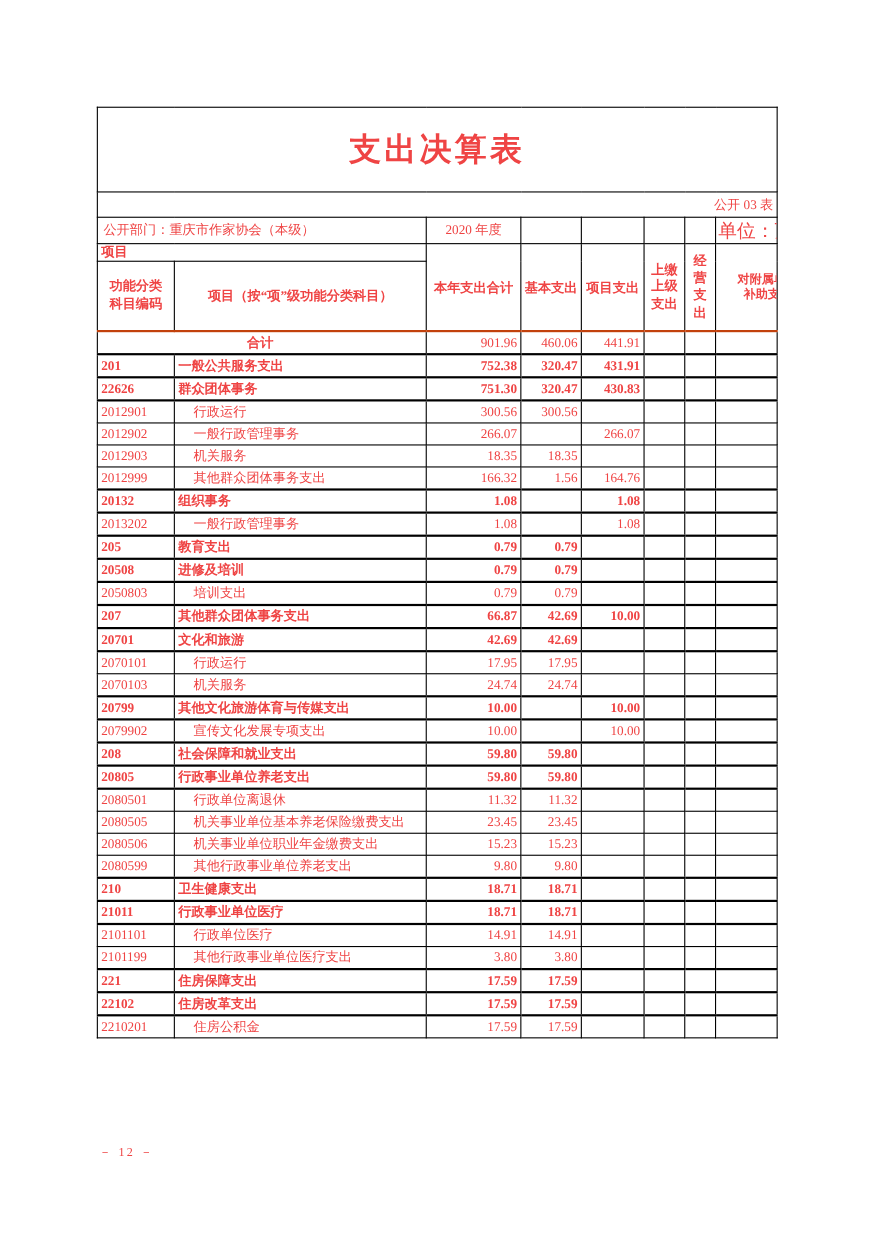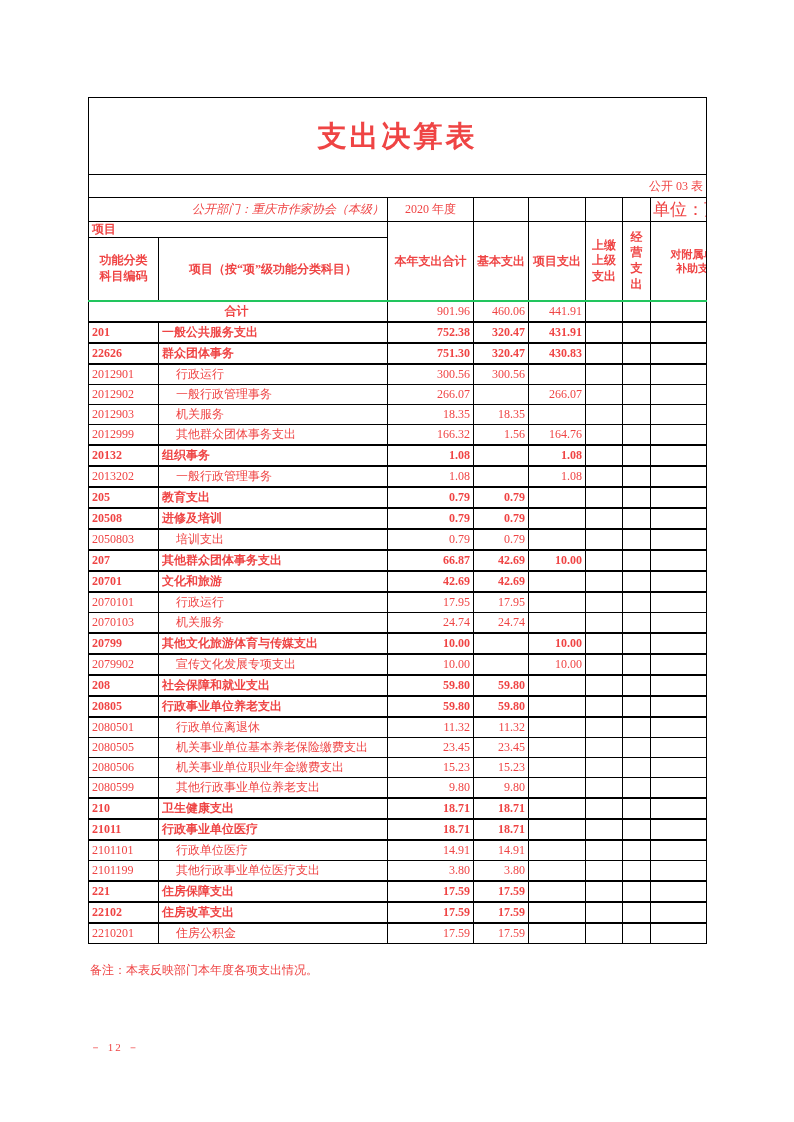--- a/index.html
+++ b/index.html
@@ -25,38 +25,38 @@
     overflow:hidden;
     vertical-align:middle;
   }
   .title-row td{height:76px;text-align:center;}
   .doc-title{
     font-family:"Liberation Sans","DejaVu Sans",sans-serif;
     font-weight:bold;font-size:29px;letter-spacing:3px;
   }
   .codeline-row td{height:22px;text-align:right;font-size:12px;padding-right:5px;}
   .meta-row td{height:23px;font-size:12px;white-space:nowrap;}
-  .meta-row .dept{text-align:right;padding-left:5px;font-style:italic;}
+  .meta-row .dept{text-align:left;padding-left:5px;}
   .meta-row .year{text-align:center;}
   .meta-row .unit{text-align:left;padding-left:2px;font-size:17px;}
   .hdr td{font-weight:bold;text-align:center;font-size:12px;}
   .item-cell{text-align:left !important;height:15px;padding-left:3px !important;}
   .hdr2 td{font-weight:bold;text-align:center;font-size:12px;height:62px;}
   .wrapbox{margin:0 auto;word-break:break-all;line-height:1.3;}
   .w-code{width:50px;}
   .w-upper{width:26px;}
   .w-oper{width:14px;}
   .w-subsidy{width:56px;font-size:11px;margin-left:16px;}
   tr.data td{height:19px;}
   td.code{font-size:13.5px;text-align:left;padding-left:3px;white-space:nowrap;}
   td.name{text-align:left;padding-left:3px;white-space:nowrap;}
   td.name.indent{padding-left:17px;}
   td.num{font-size:13.5px;text-align:right;padding-right:3px;white-space:nowrap;}
   tr.lvl td{border-top:2px solid #000;border-bottom:2px solid #000;font-weight:bold;}
-  tr.grand td{border-top:2px solid #22c55e;}
+  tr.grand td{border-top:2px solid #c2410c;}
   tr.grand td.name{font-weight:bold;text-align:center;padding-left:0;}
   .note{
     position:absolute;left:90px;top:962px;
     font-size:12px;
   }
   .pageno{
     position:absolute;left:90px;top:1040px;
     font-size:11px;letter-spacing:2px;
   }
 </style>
@@ -423,16 +423,15 @@
     <td class="num">17.59</td>
     <td class="num">17.59</td>
     <td class="num"></td>
     <td class="num"></td>
     <td class="num"></td>
     <td class="num"></td>
   </tr>
       </tbody>
   </table>
 
-  <div class="note">备注：本表反映部门本年度各项支出情况。</div>
   <div class="pageno">－ 12 －</div>
 
 </div>
 
 </body></html>

